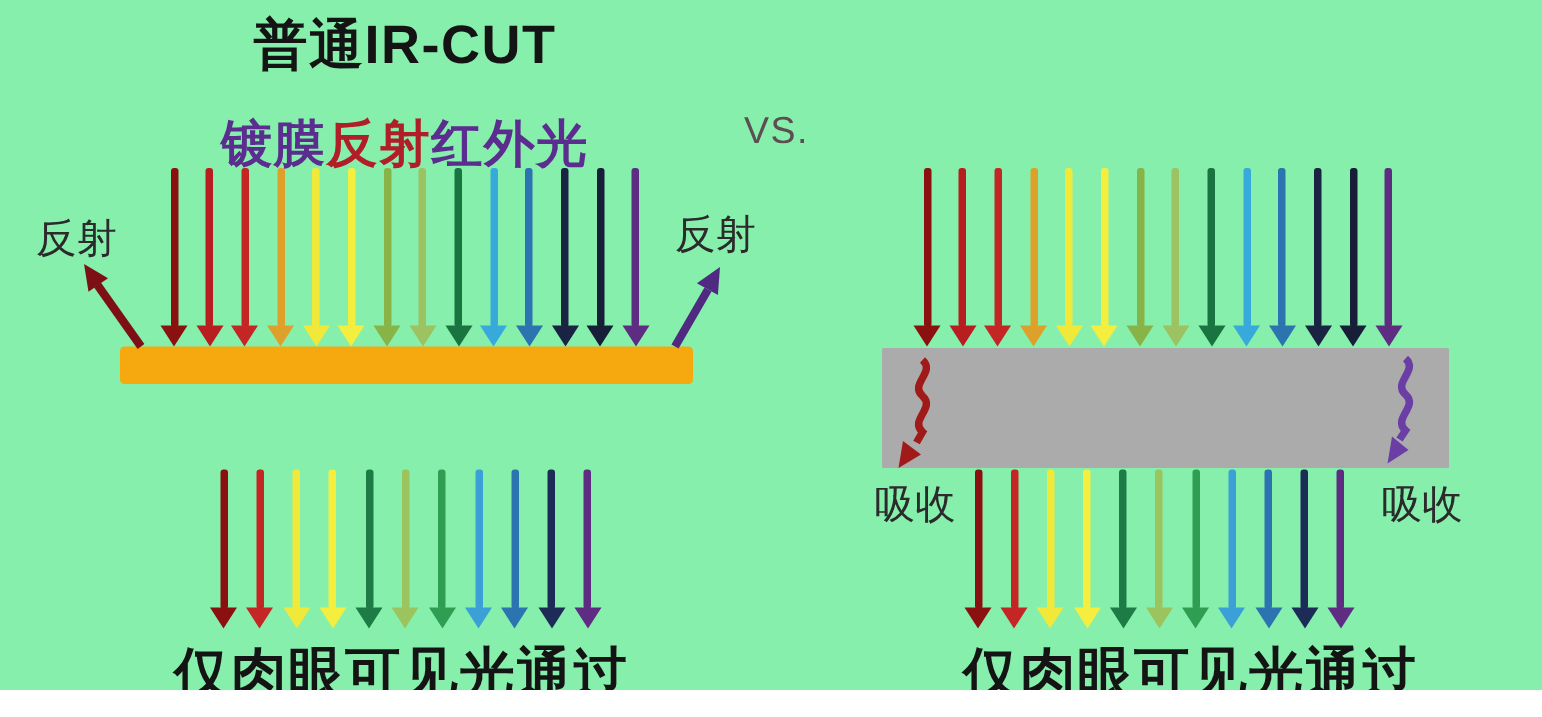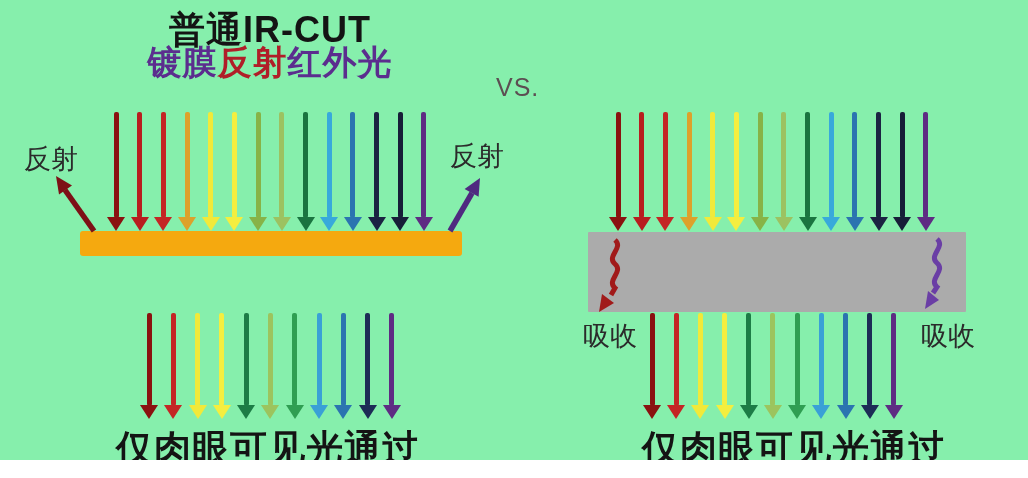--- a/index.html
+++ b/index.html
@@ -7,21 +7,21 @@
     position:relative; width:1028px; height:460px; background:#86efac;
     font-family:"Liberation Sans","DejaVu Sans",sans-serif; overflow:hidden;
   }
   .panel-title {
     position:absolute; top:6px; width:340px; text-align:center;
     font-size:36px; font-weight:700; color:#141414; letter-spacing:1px;
   }
   .panel-title.left  { left:100px; }
   .panel-title.right { left:605px; }
   .subtitle {
-    position:absolute; top:40px; width:380px; text-align:center;
+    position:absolute; top:73px; width:380px; text-align:center;
     font-size:34px; font-weight:700; letter-spacing:1px; white-space:nowrap;
   }
   .subtitle.left  { left:80px; }
   .subtitle.right { left:587px; }
   .vs {
     position:absolute; left:496px; top:73px; font-size:25px;
     color:#5c4e52; letter-spacing:1px; font-weight:400;
   }
   .rays { position:absolute; display:flex; justify-content:space-between; }
   #rays-tl { left:107px; top:112px; width:326px; height:119px; }

